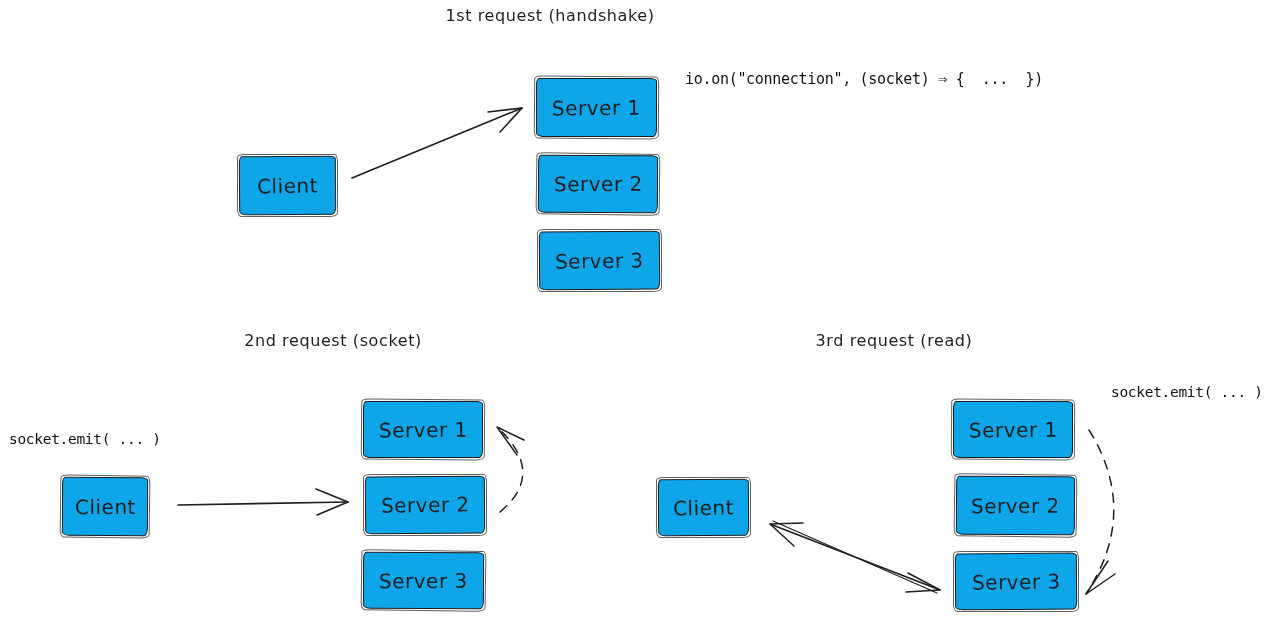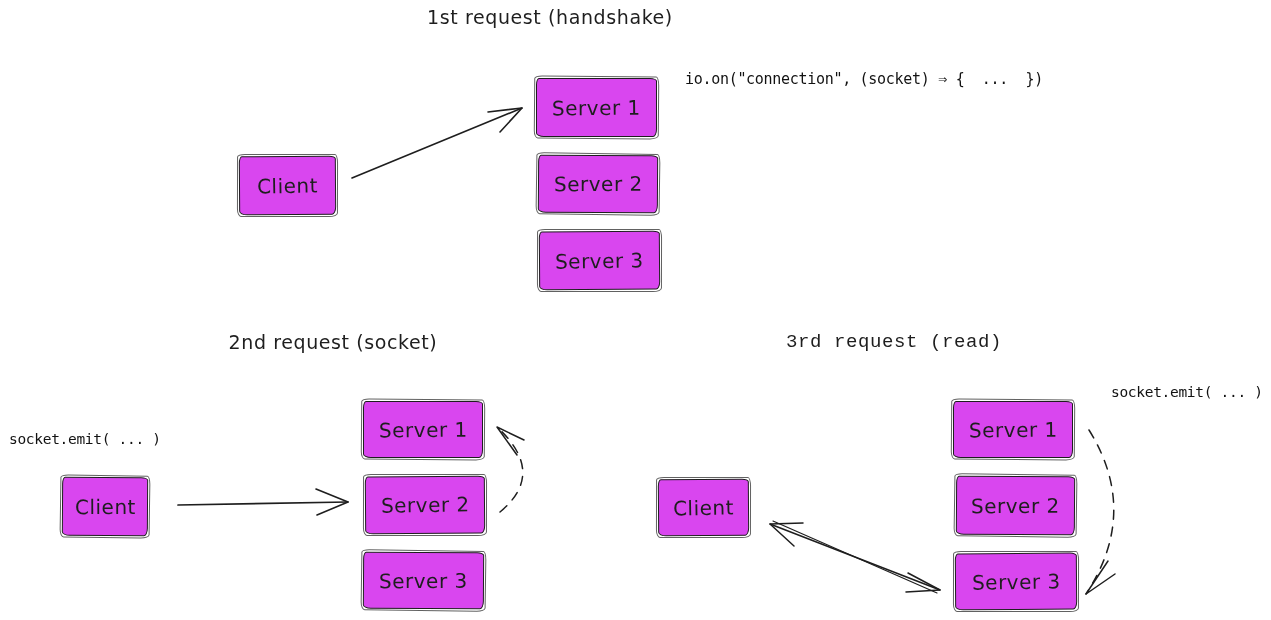--- a/index.html
+++ b/index.html
@@ -8,21 +8,21 @@
     background:#ffffff;
     font-family:"DejaVu Sans", sans-serif;
     color:#1e1e1e;
   }
   .canvas{position:relative;width:1271px;height:620px;background:#ffffff;}
   svg.edges{position:absolute;left:0;top:0;width:1271px;height:620px;pointer-events:none;}
 
   
   .node{
     position:absolute;
-    background:#d946ef;
+    background:#0ea5e9;
     border:1.7px solid #1e1e1e;
     border-radius:3px 7px 4px 8px / 7px 3px 8px 4px;
     display:flex;align-items:center;justify-content:center;
     box-sizing:border-box;
   }
   .node::before{
     content:"";position:absolute;inset:-3px;
     border:1.1px solid rgba(30,30,30,.7);
     border-radius:8px 3px 9px 4px / 3px 9px 4px 8px;
     transform:rotate(.5deg);
@@ -30,21 +30,21 @@
   }
   .node .lbl{
     font-size:20px;letter-spacing:.5px;white-space:nowrap;
     transform:rotate(-.6deg);
   }
   .r1{transform:rotate(-.4deg);}
   .r2{transform:rotate(.35deg);}
 
   .t{
     position:absolute;transform:translateX(-50%);
-    font-size:19px;letter-spacing:.6px;white-space:nowrap;
+    font-size:16px;letter-spacing:.6px;white-space:nowrap;
     color:#1e1e1e;
   }
   .code{
     position:absolute;
     font-family:"DejaVu Sans Mono", monospace;
     font-size:15px;letter-spacing:-0.3px;white-space:pre;
     color:#121212;
   }
   .code.small{font-size:14.5px;text-align:right;}
 </style>
@@ -100,21 +100,21 @@
   <div class="node" style="left:363px;top:401px;width:120px;height:57px;">
     <span class="lbl">Server 1</span>
   </div>
   <div class="node r1" style="left:365px;top:476px;width:120px;height:58px;">
     <span class="lbl">Server 2</span>
   </div>
   <div class="node r2" style="left:363px;top:552px;width:121px;height:57px;">
     <span class="lbl">Server 3</span>
   </div>
 
-  <div class="t" style="left:894px;top:331px;font-family:Liberation Mono, monospace;">3rd request (read)</div>
+  <div class="t" style="left:894px;top:331px;">3rd request (read)</div>
 
   <div class="code small" style="left:1111px;top:384px;">socket.emit( ... )</div>
 
   <div class="node r1" style="left:658px;top:479px;width:91px;height:57px;">
     <span class="lbl">Client</span>
   </div>
   <div class="node" style="left:953px;top:401px;width:120px;height:57px;">
     <span class="lbl">Server 1</span>
   </div>
   <div class="node r2" style="left:956px;top:476px;width:119px;height:59px;">

